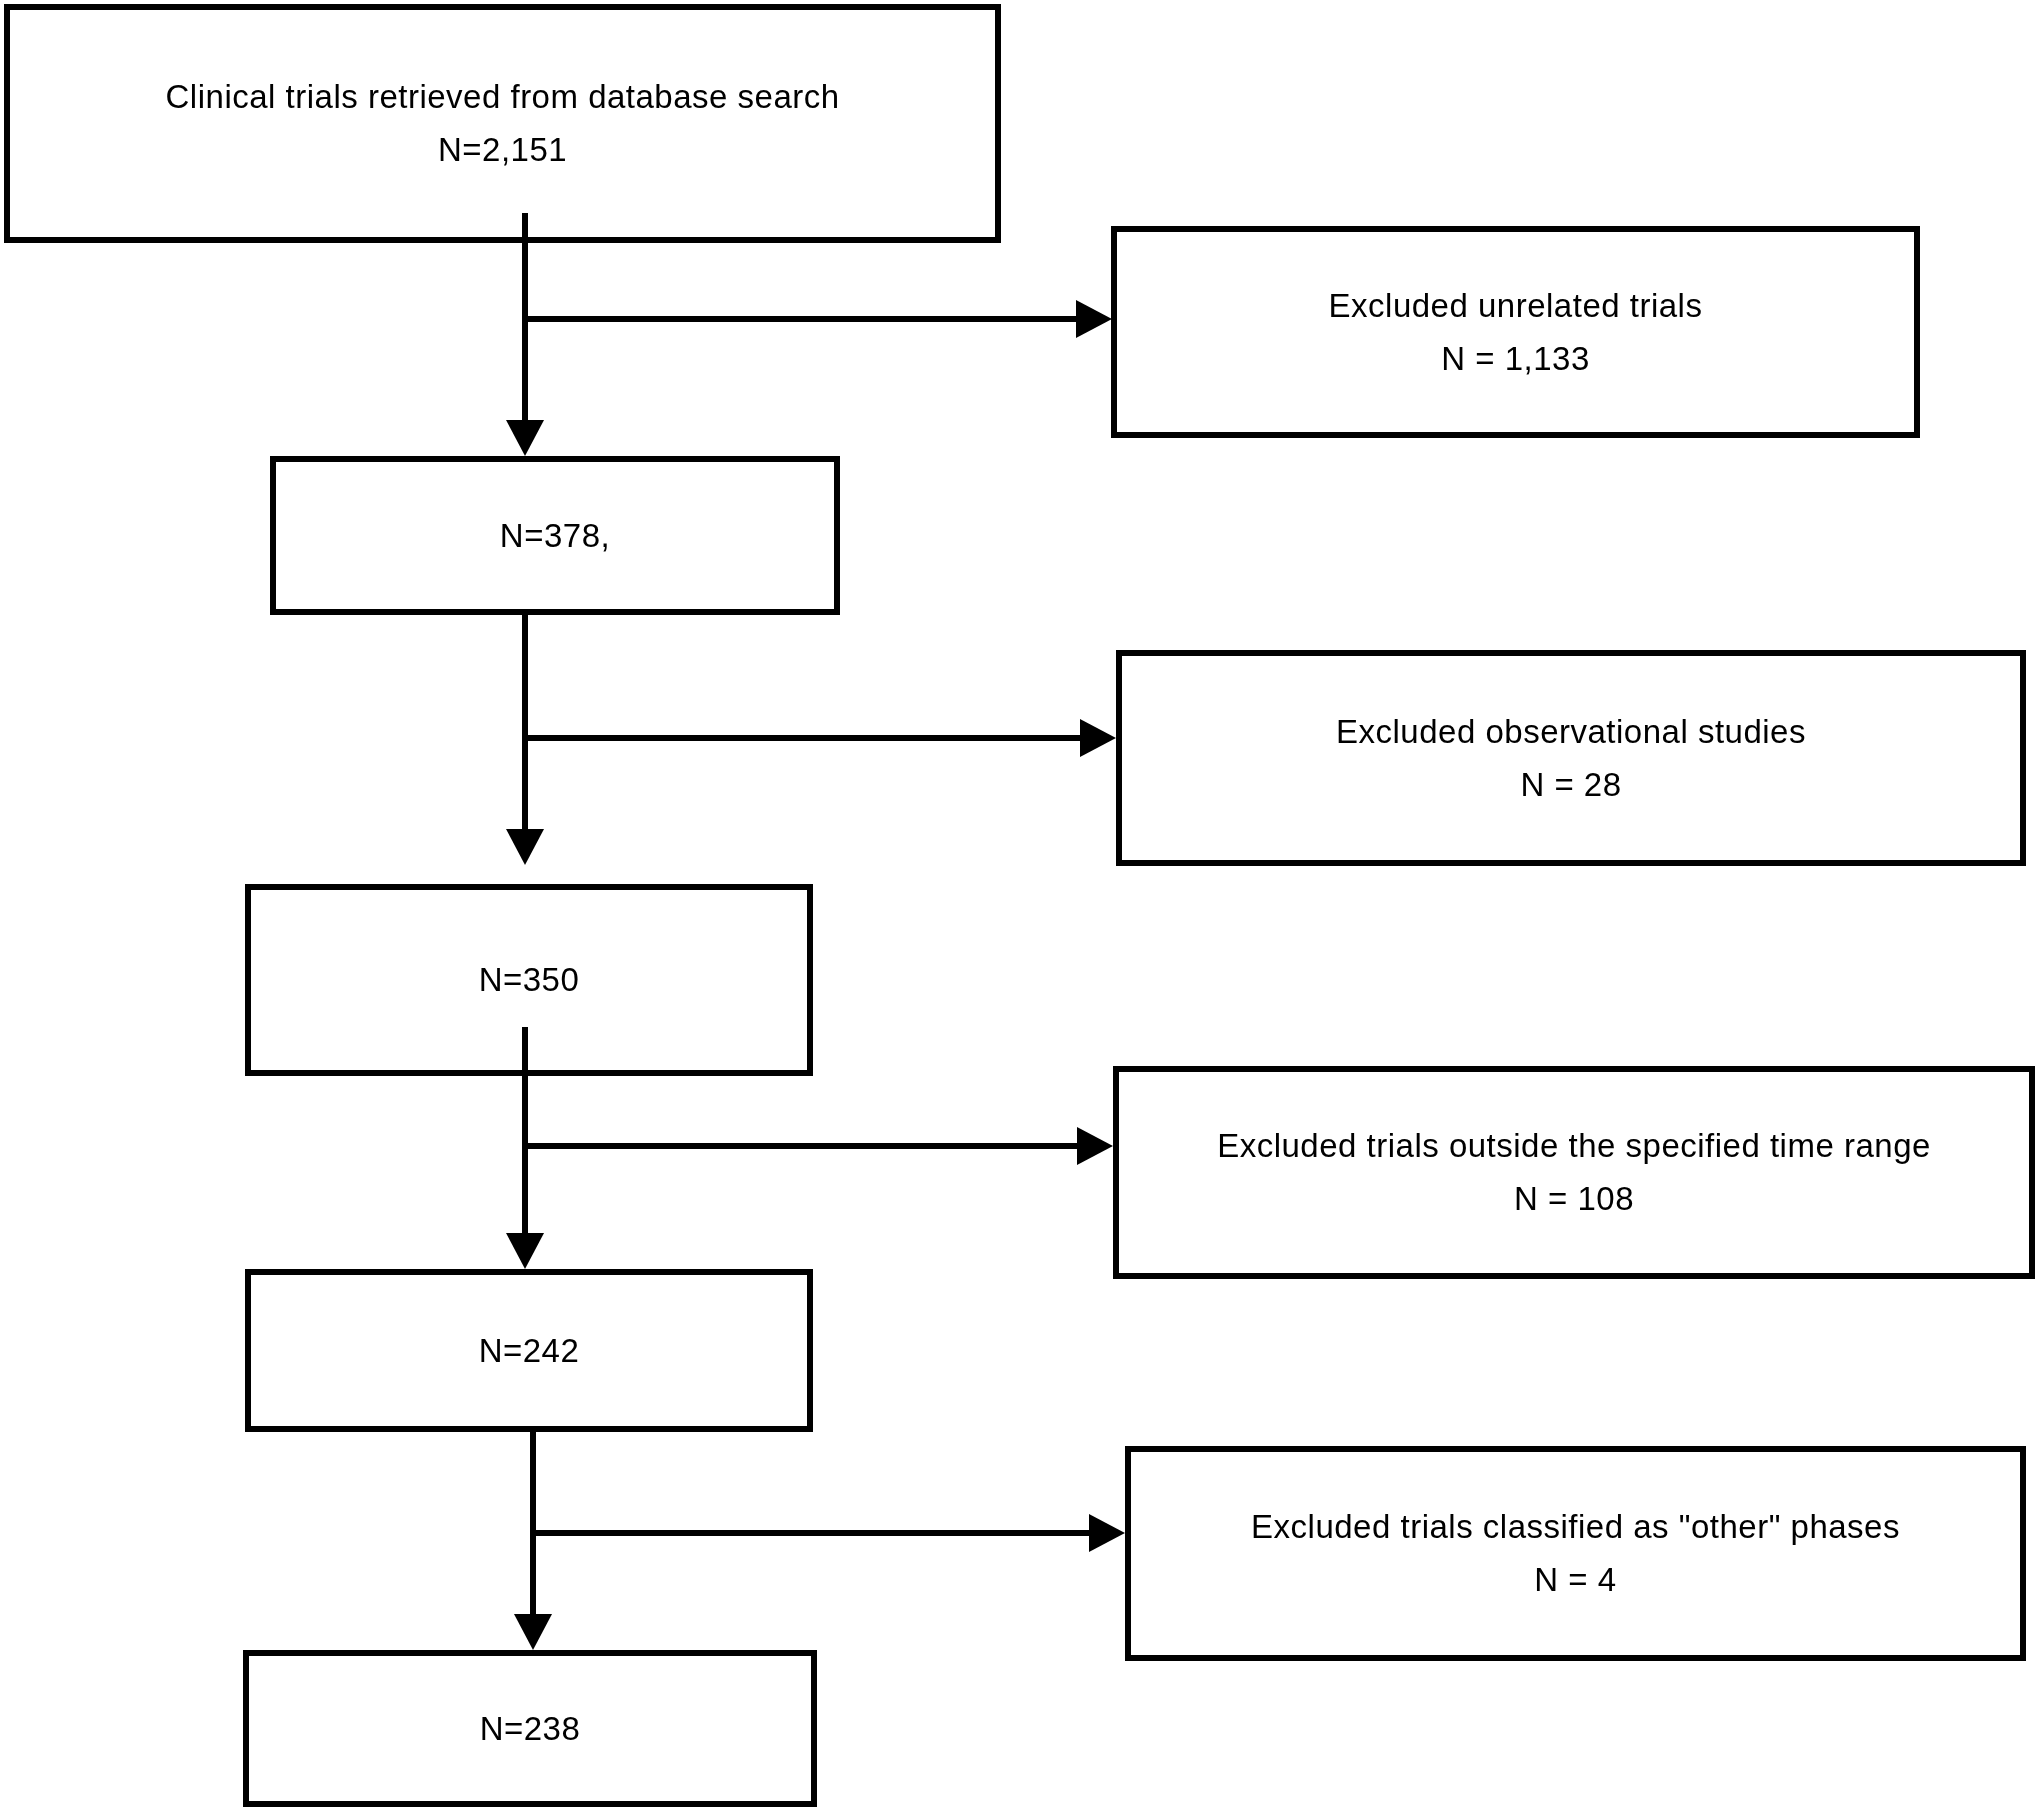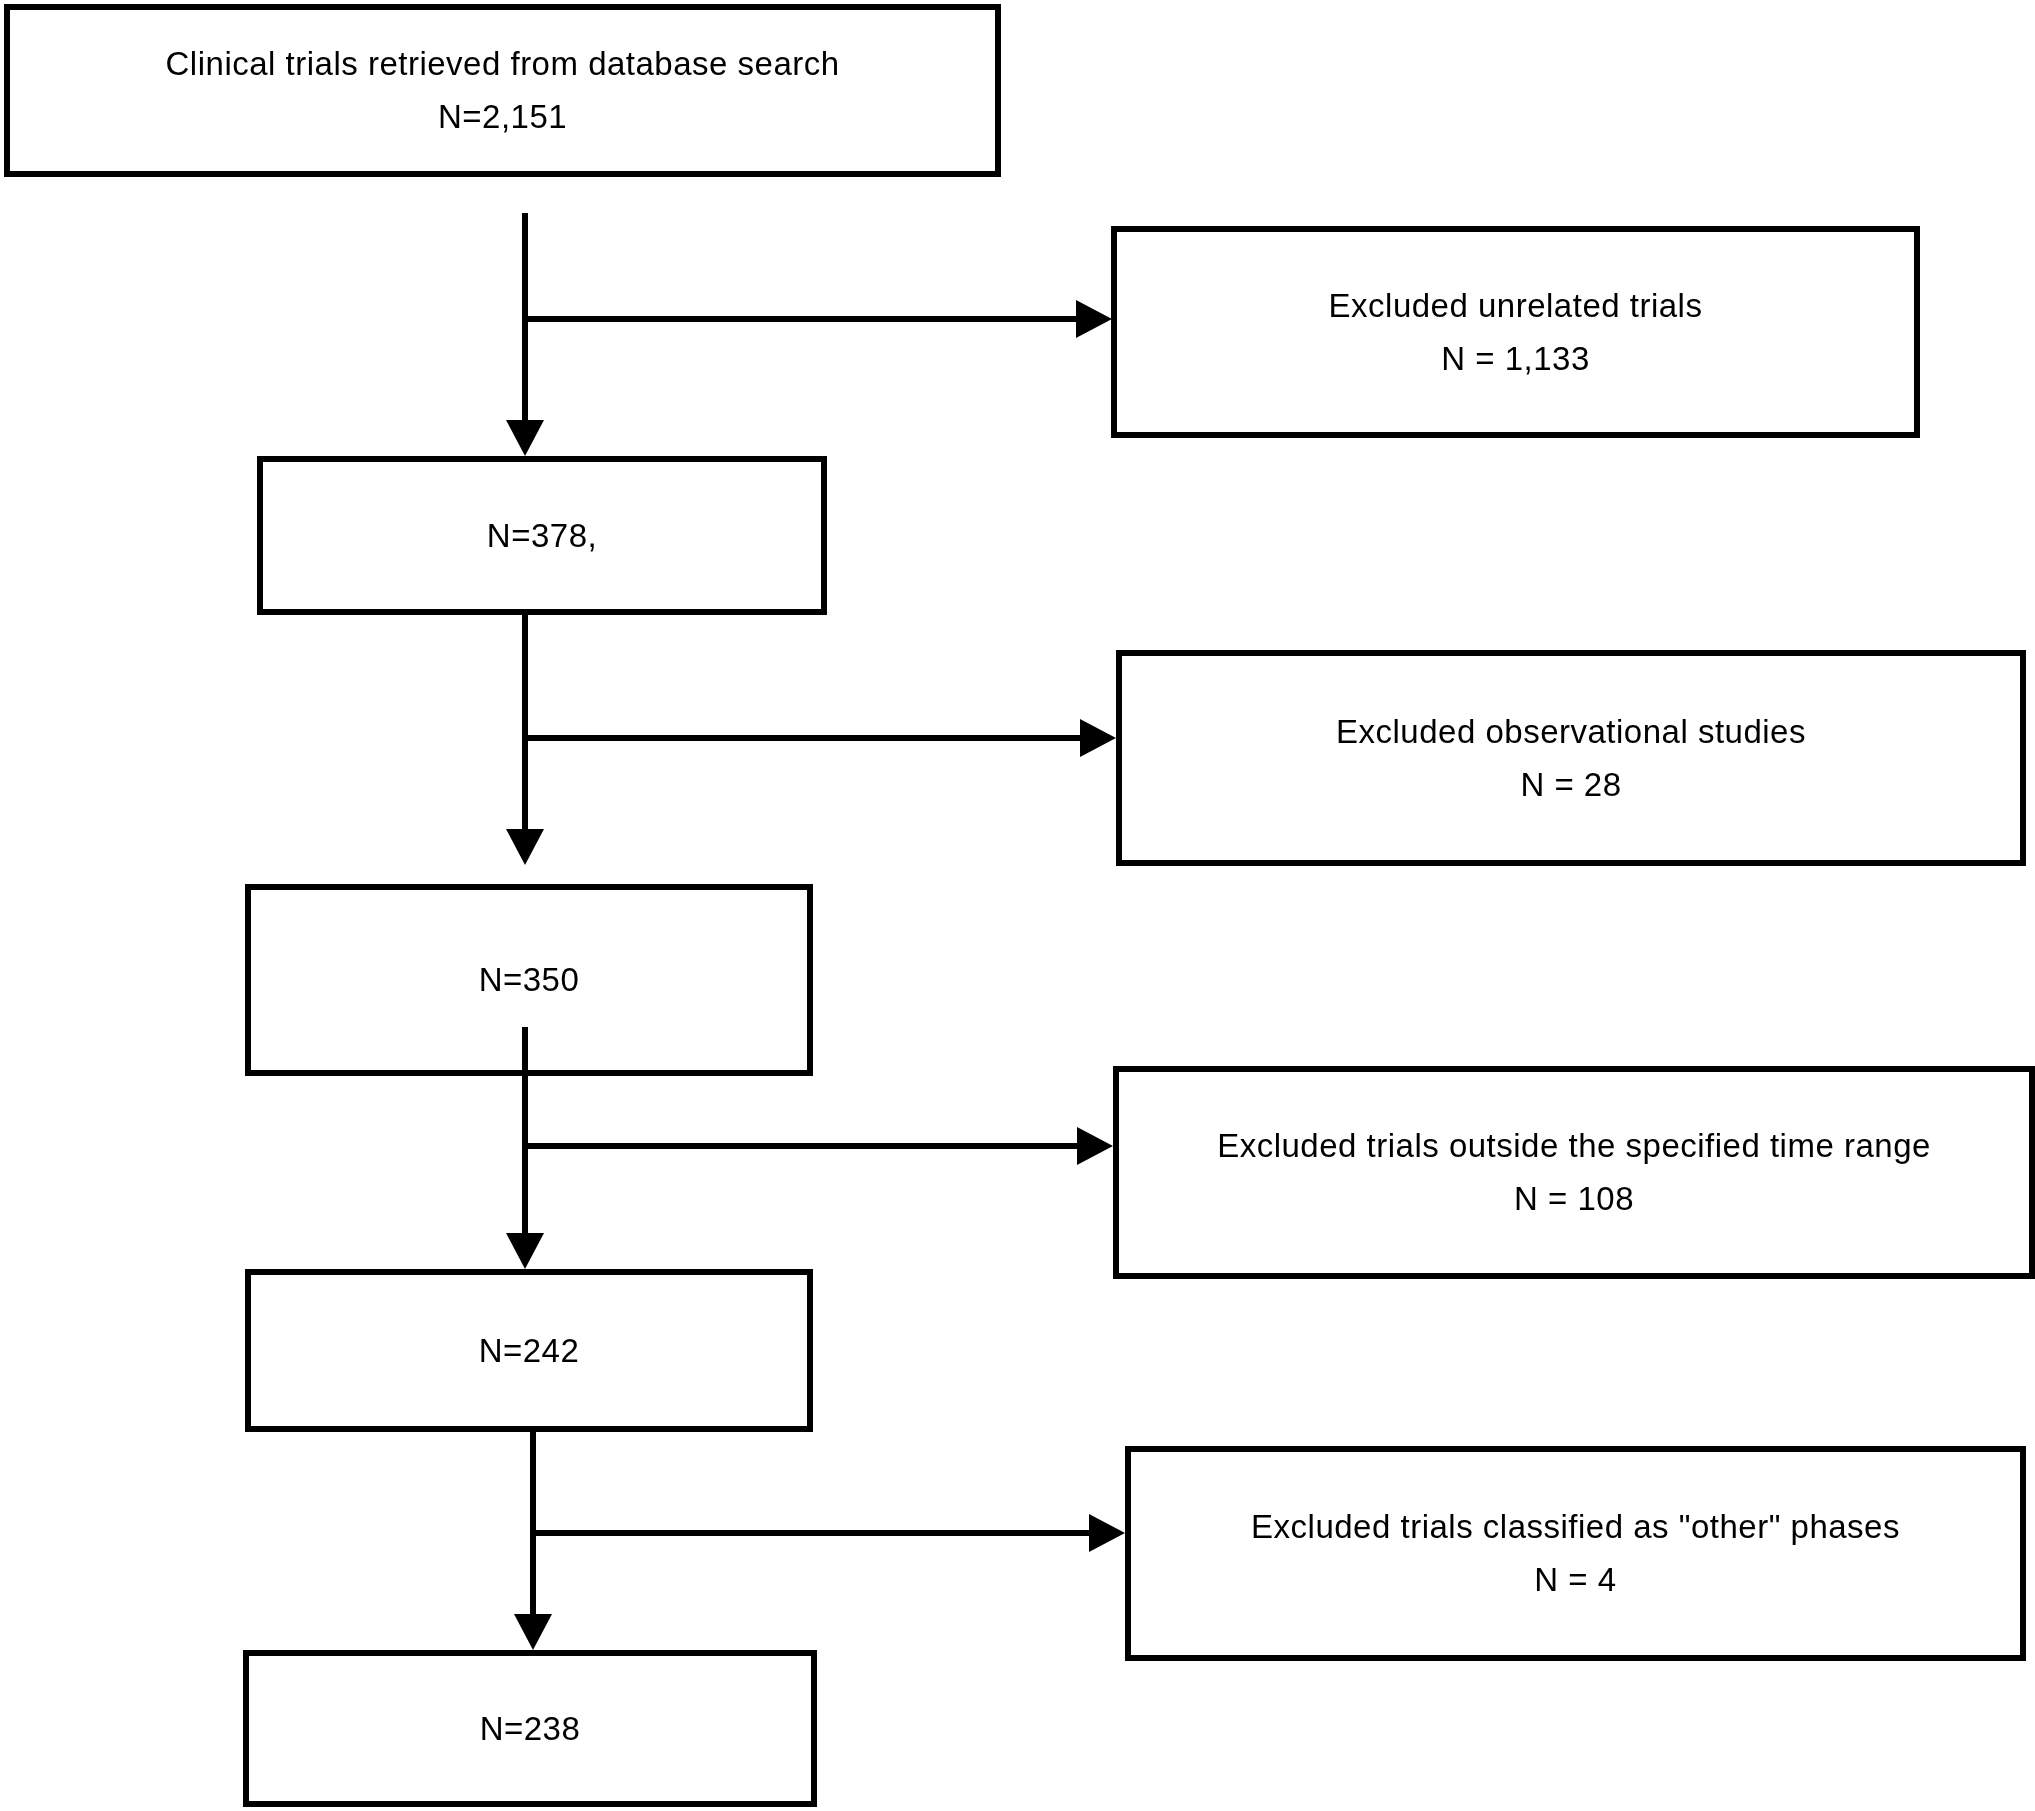--- a/index.html
+++ b/index.html
@@ -52,22 +52,22 @@
   .ah-right {
     position: absolute;
     width: 0;
     height: 0;
     border-top: 19px solid transparent;
     border-bottom: 19px solid transparent;
     border-left: 36px solid #000000;
   }
 
   
-  #box-retrieved { left: 4.1px;   top: 4.1px;    width: 997px; height: 173px; }
-  #box-n378      { left: 257px; top: 456px;  width: 570px; height: 159px; }
+  #box-retrieved { left: 4.1px;   top: 4.1px;    width: 997px; height: 239px; }
+  #box-n378      { left: 270px; top: 456px;  width: 570px; height: 159px; }
   #box-n350      { left: 245px; top: 884px; width: 568px; height: 192px; text-align: center; }
   #box-n242      { left: 245px; top: 1269px; width: 568px; height: 163px; }
   #box-n238      { left: 243px; top: 1650px; width: 574px; height: 157px; }
 
   
   #excl-unrelated     { left: 1111px; top: 226px;  width: 809px; height: 212px; }
   #excl-observational { left: 1116px; top: 650px; width: 910px; height: 216px; }
   #excl-timerange     { left: 1113px; top: 1044px; width: 922px; height: 213px; margin-top: 22px; }
   #excl-otherphases   { left: 1125px; top: 1446px; width: 901px; height: 215px; }
 

